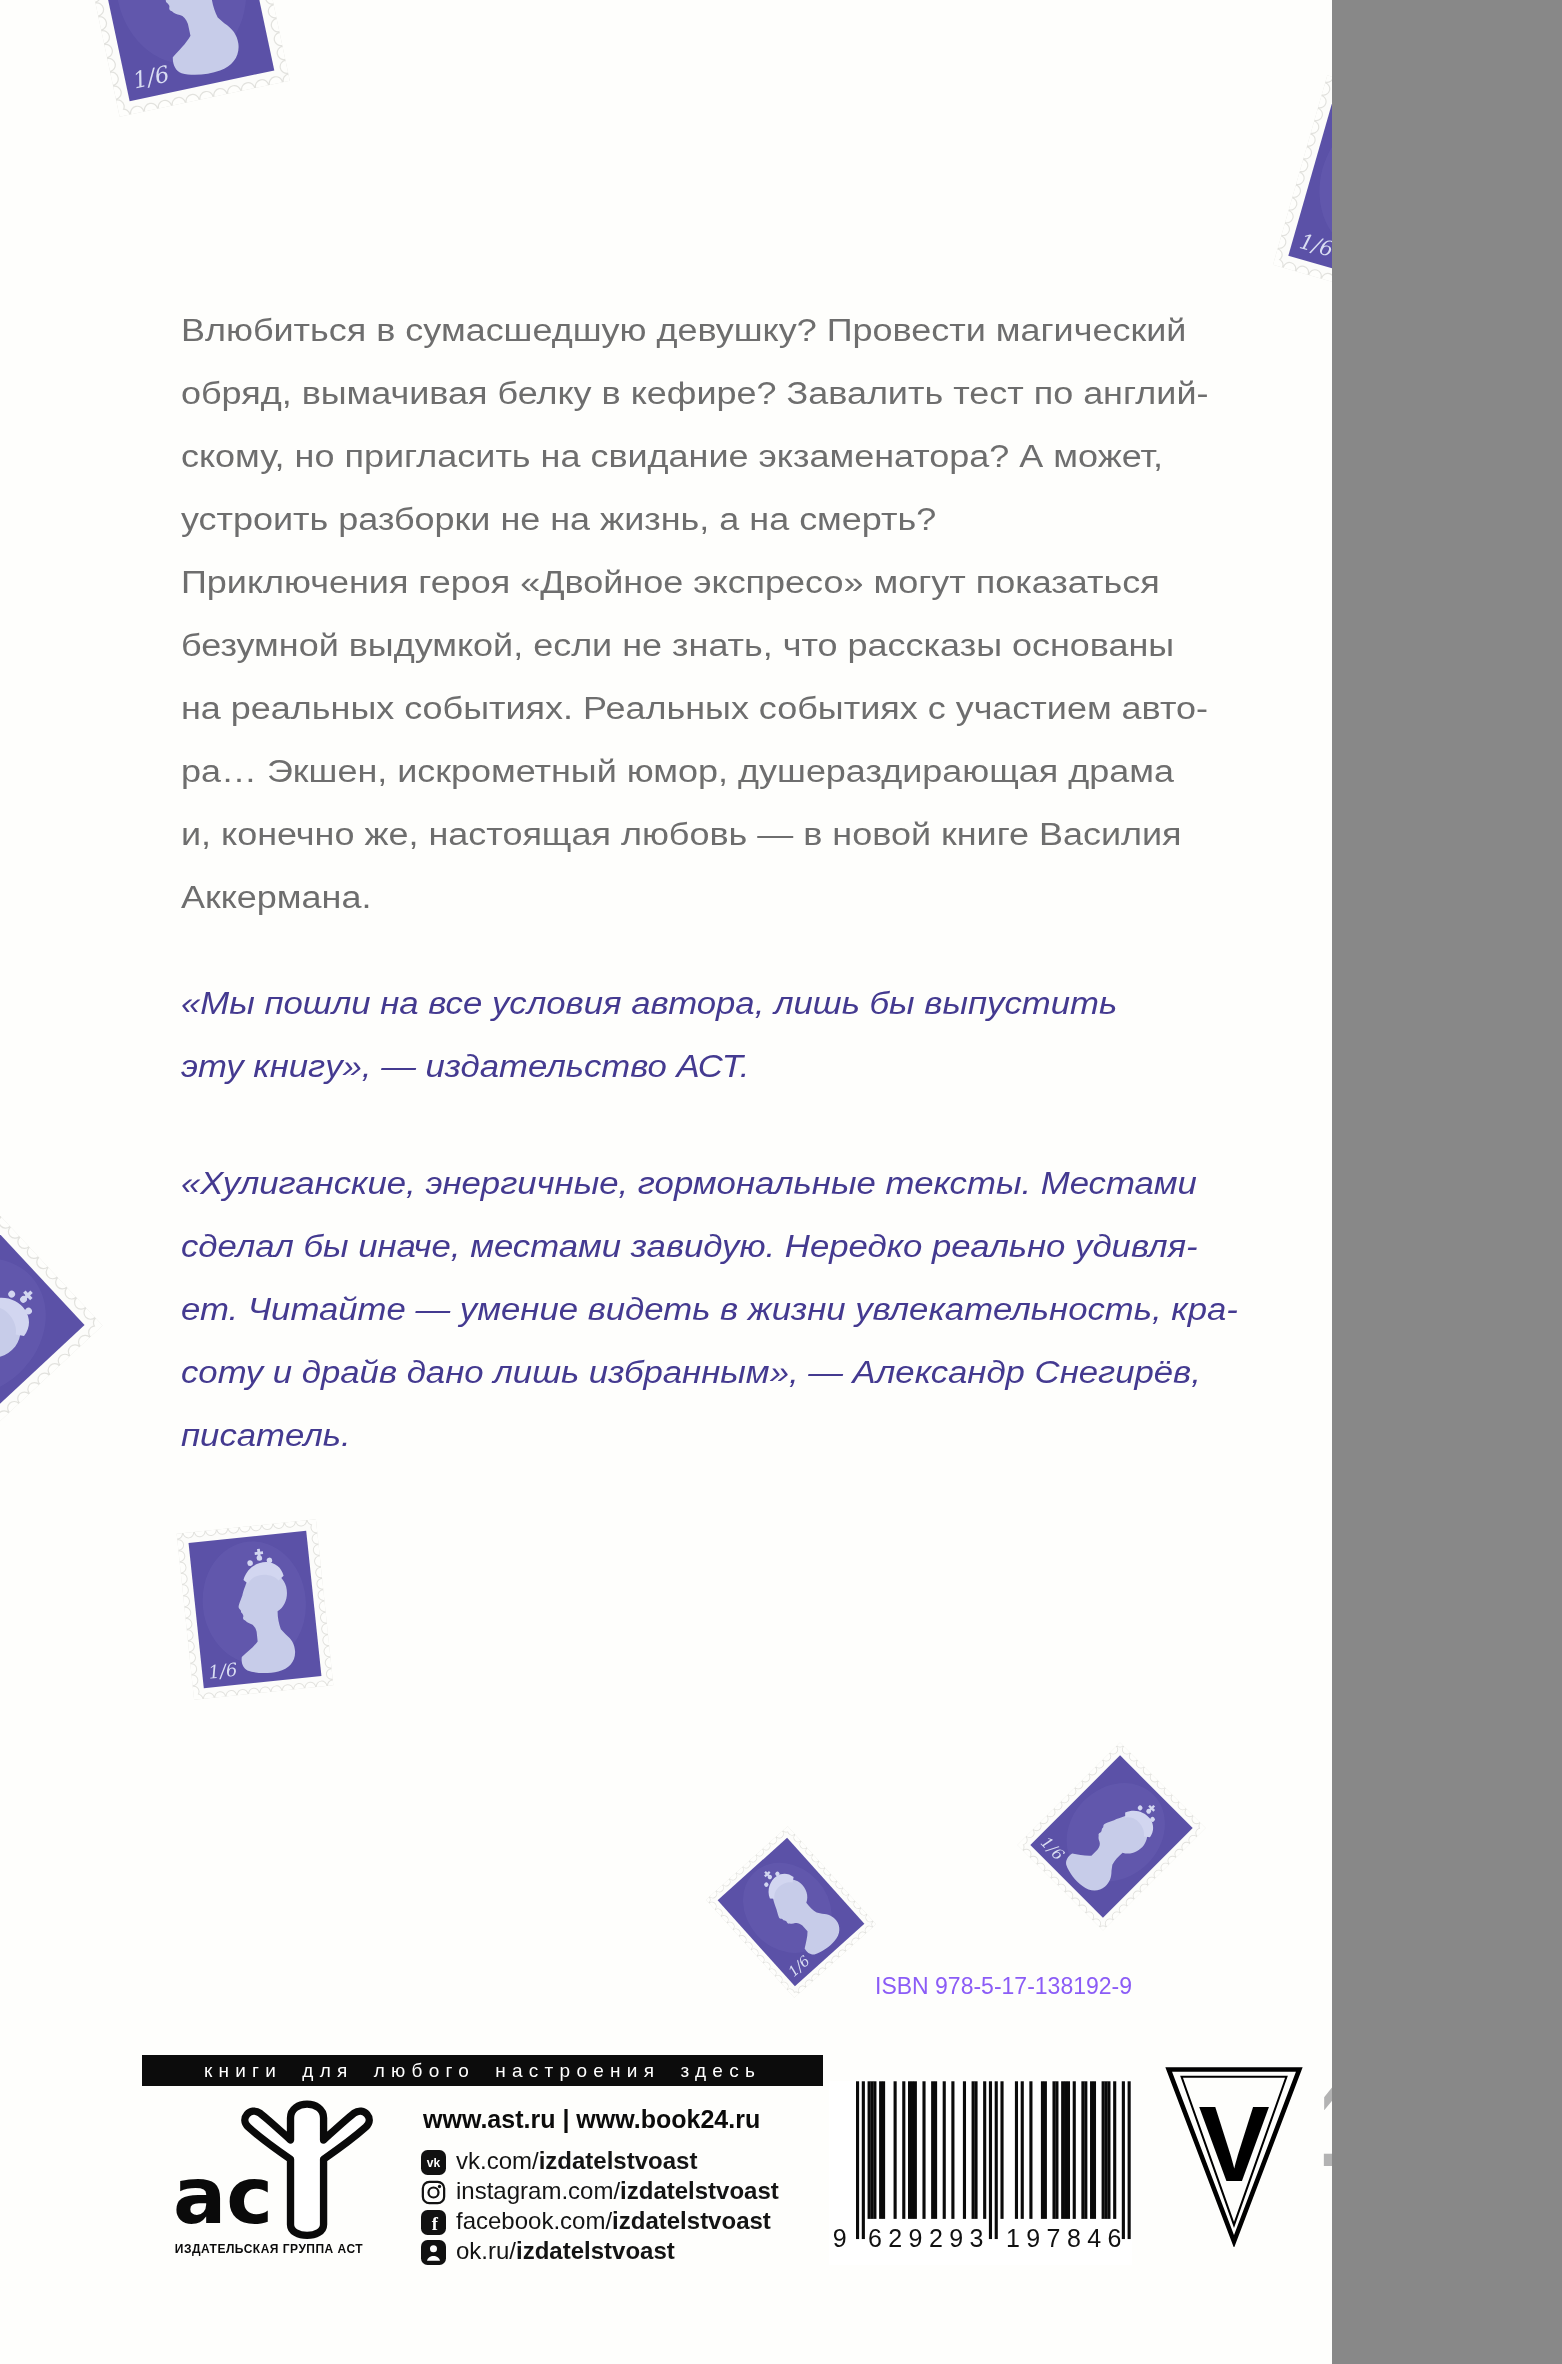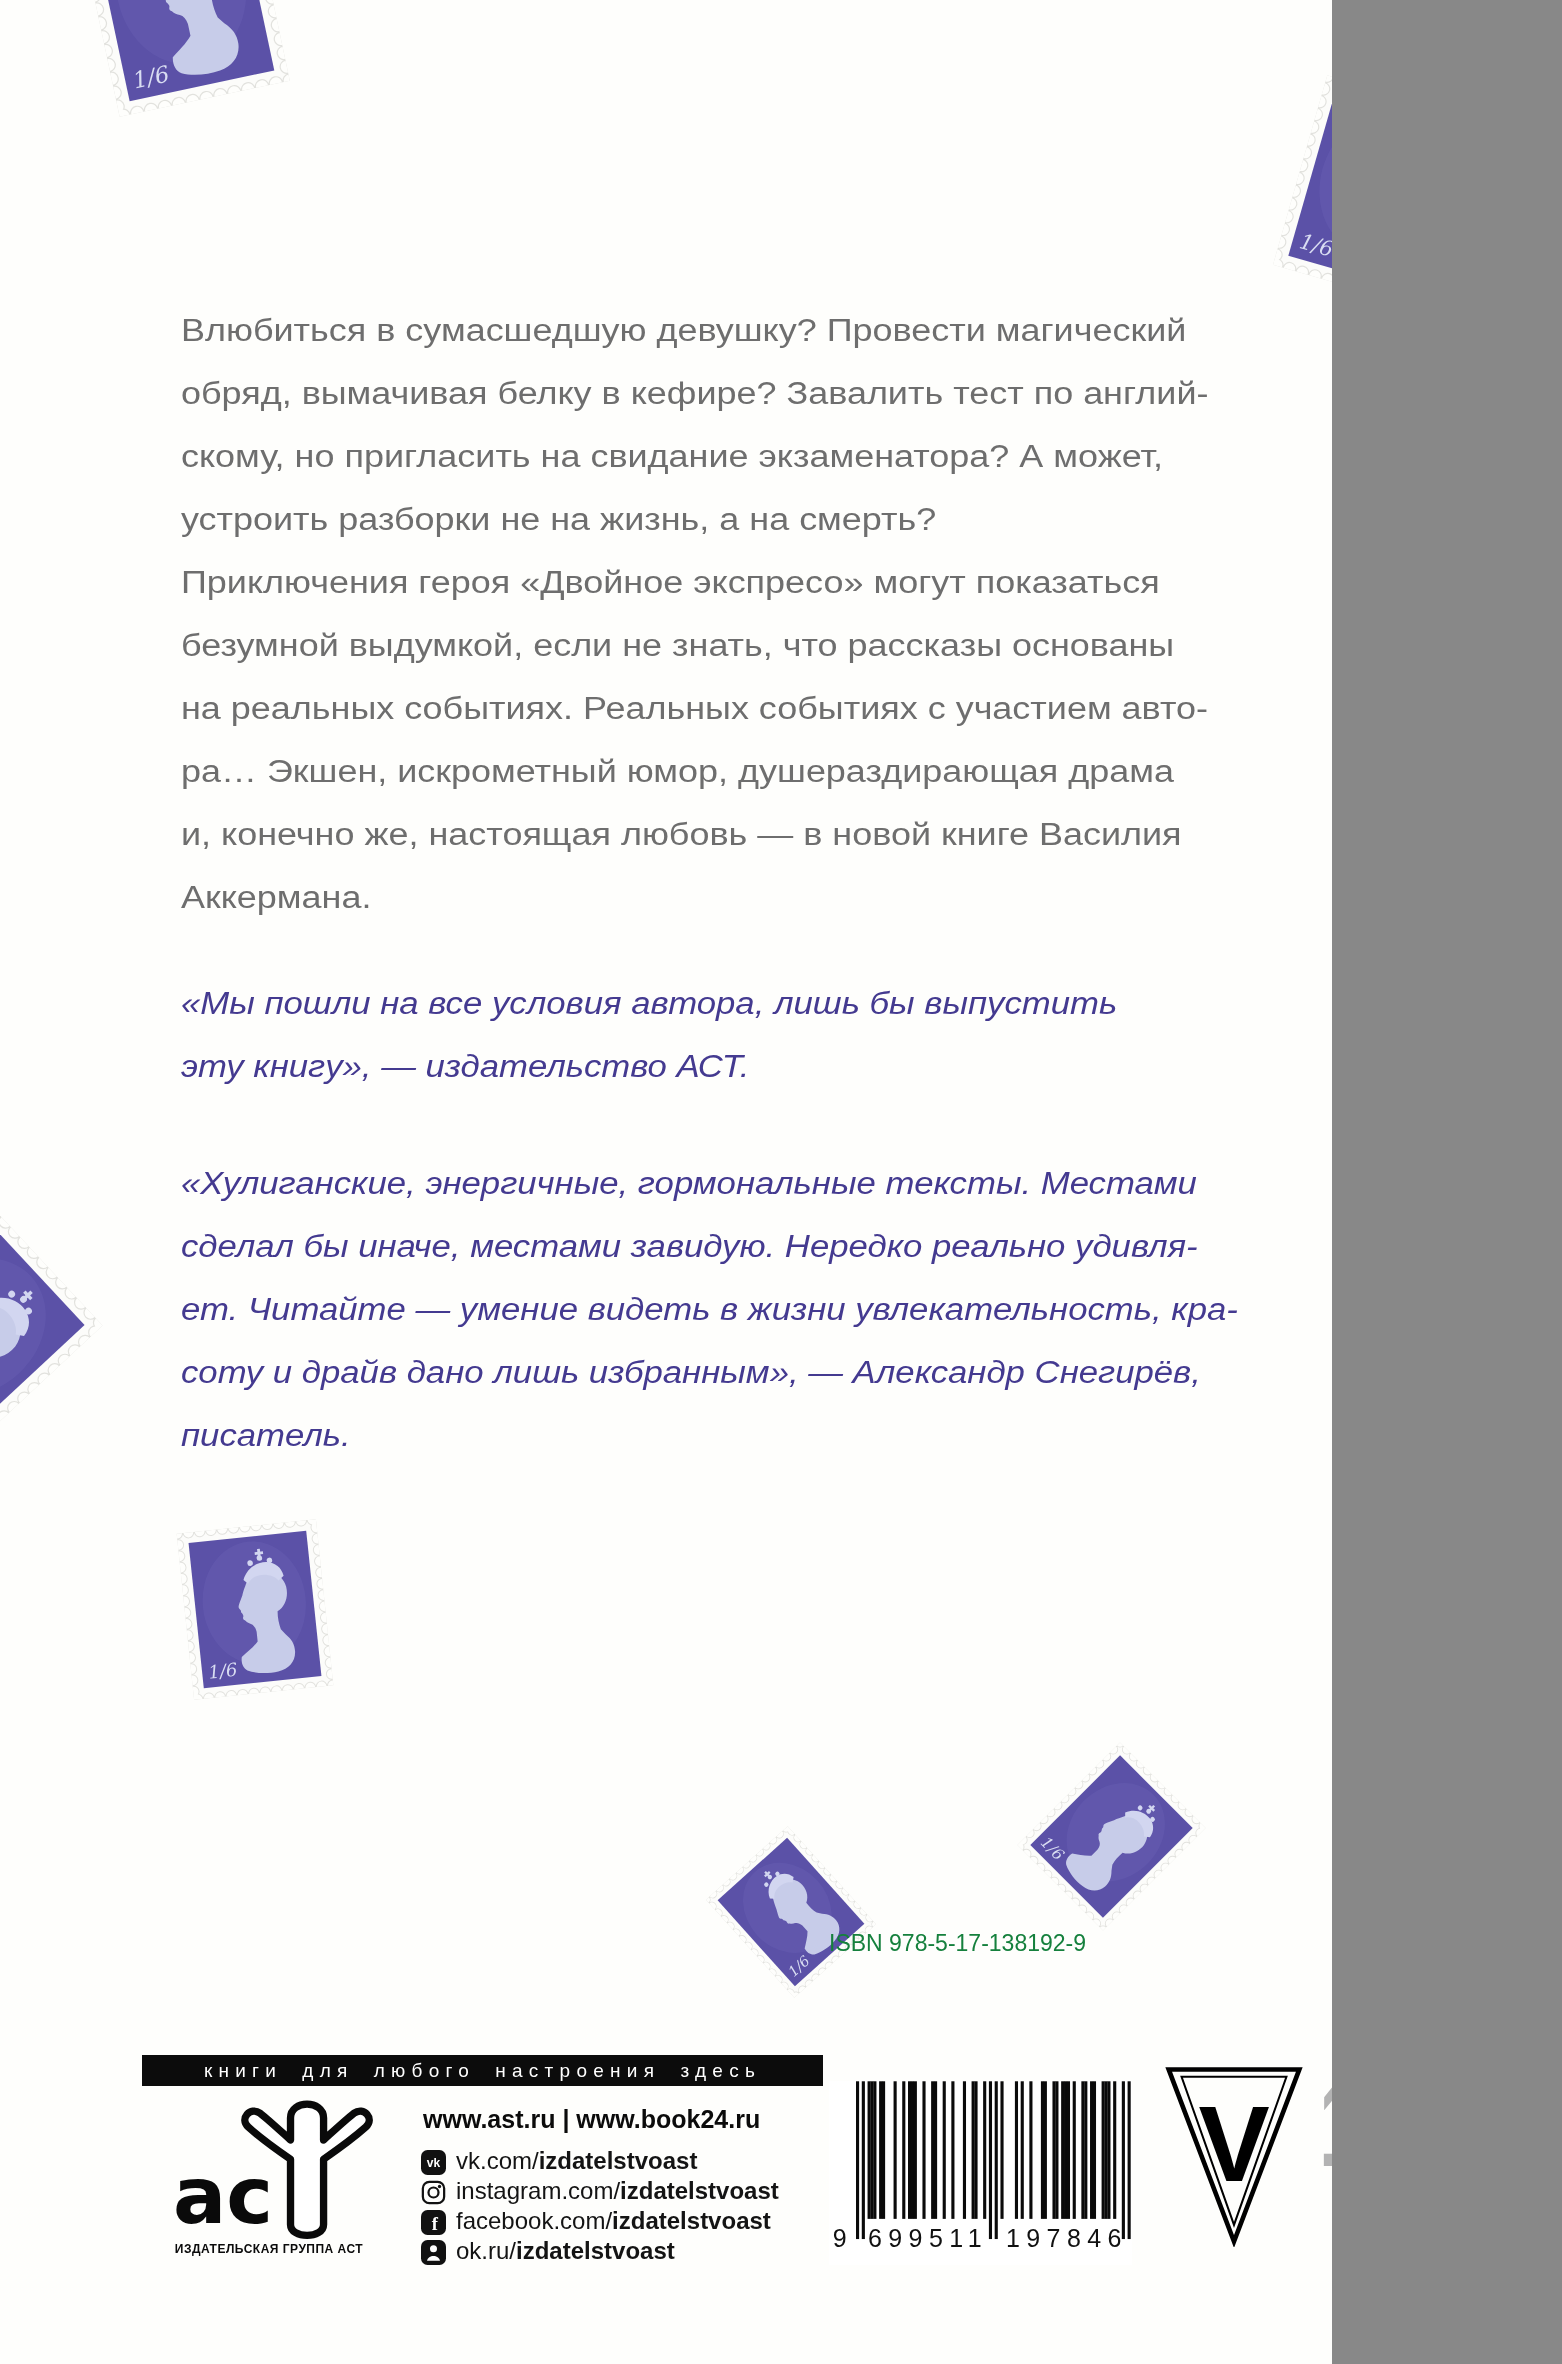--- a/index.html
+++ b/index.html
@@ -37,21 +37,21 @@
   .ast-caption{
     position:absolute;left:154px;top:2242px;width:230px;text-align:center;
     font-size:12px;font-weight:bold;letter-spacing:0.5px;color:#0b0b0b;
   }
   .sites{position:absolute;left:423px;top:2105px;font-size:25px;font-weight:bold;color:#0b0b0b;}
   .social{position:absolute;left:421px;top:2145px;}
   .soc-row{height:30px;display:flex;align-items:flex-end;font-size:24px;color:#141414;}
   .soc-row svg{margin-right:10px;flex:0 0 auto;}
   .soc-row b{font-weight:bold;}
 
-  .isbn{position:absolute;left:829px;top:1930px;width:303px;text-align:left;font-size:23px;color:#15803d;}
+  .isbn{position:absolute;left:829px;top:1973px;width:303px;text-align:right;font-size:23px;color:#8b5cf6;}
   .barcode{position:absolute;left:829px;top:2081px;width:303px;height:184px;background:#ffffff;}
   .barcode svg{position:absolute;left:27px;top:0;}
   .bc-digit{position:absolute;top:143px;font-size:25px;color:#111;font-family:"Liberation Sans",sans-serif;}
   .bc-lead{left:3.7px;}
   .bc-left{left:39px;letter-spacing:6.4px;}
   .bc-right{left:177px;letter-spacing:6.4px;}
 
   .vlogo{position:absolute;left:1164px;top:2063px;}
   .age{
     position:absolute;left:1320px;top:2066px;line-height:1;
@@ -216,21 +216,21 @@
         <rect x="255.15" y="0" width="3.40" height="150" fill="#0a0a0a"></rect>
         <rect x="258.30" y="0" width="3.40" height="150" fill="#0a0a0a"></rect>
         <rect x="267.75" y="0" width="3.40" height="150" fill="#0a0a0a"></rect>
         <rect x="270.90" y="0" width="3.40" height="150" fill="#0a0a0a"></rect>
         <rect x="274.05" y="0" width="3.40" height="150" fill="#0a0a0a"></rect>
         <rect x="280.35" y="0" width="3.40" height="150" fill="#0a0a0a"></rect>
         <rect x="289.80" y="0" width="3.40" height="172" fill="#0a0a0a"></rect>
         <rect x="296.10" y="0" width="3.40" height="172" fill="#0a0a0a"></rect>
       </svg>
     <span class="bc-digit bc-lead">9</span>
-    <span class="bc-digit bc-left">699511</span>
+    <span class="bc-digit bc-left">629293</span>
     <span class="bc-digit bc-right">197846</span>
   </div>
 
   <svg class="vlogo" width="140" height="184" viewBox="0 0 152 200">
     <polygon points="5,7 147,7 76,194" fill="none" stroke="#000" stroke-width="5"></polygon>
     <polygon points="19,15 133,15 76,176" fill="none" stroke="#000" stroke-width="2.2"></polygon>
     <text x="76" y="128" text-anchor="middle" font-size="116" font-weight="bold" fill="#000" font-family="Liberation Sans, sans-serif">V</text>
   </svg>
 
   <div class="age"><span>18</span><span class="plus">+</span></div>

